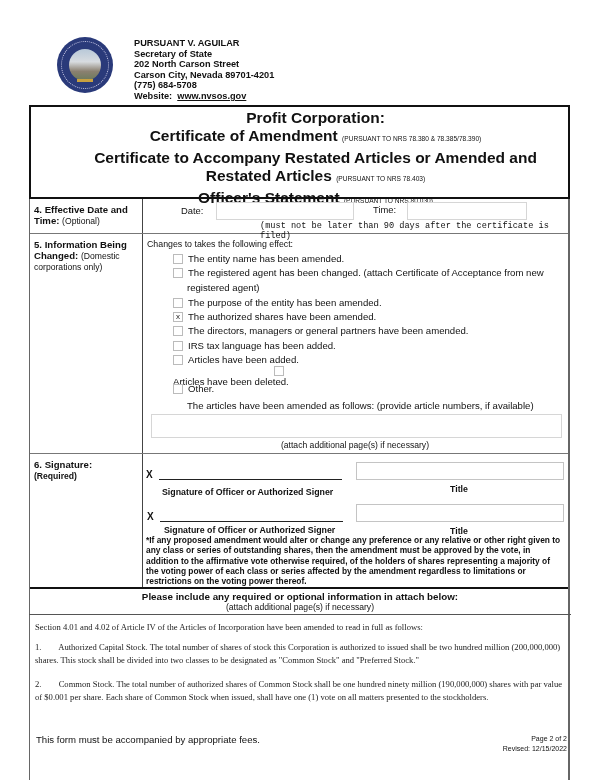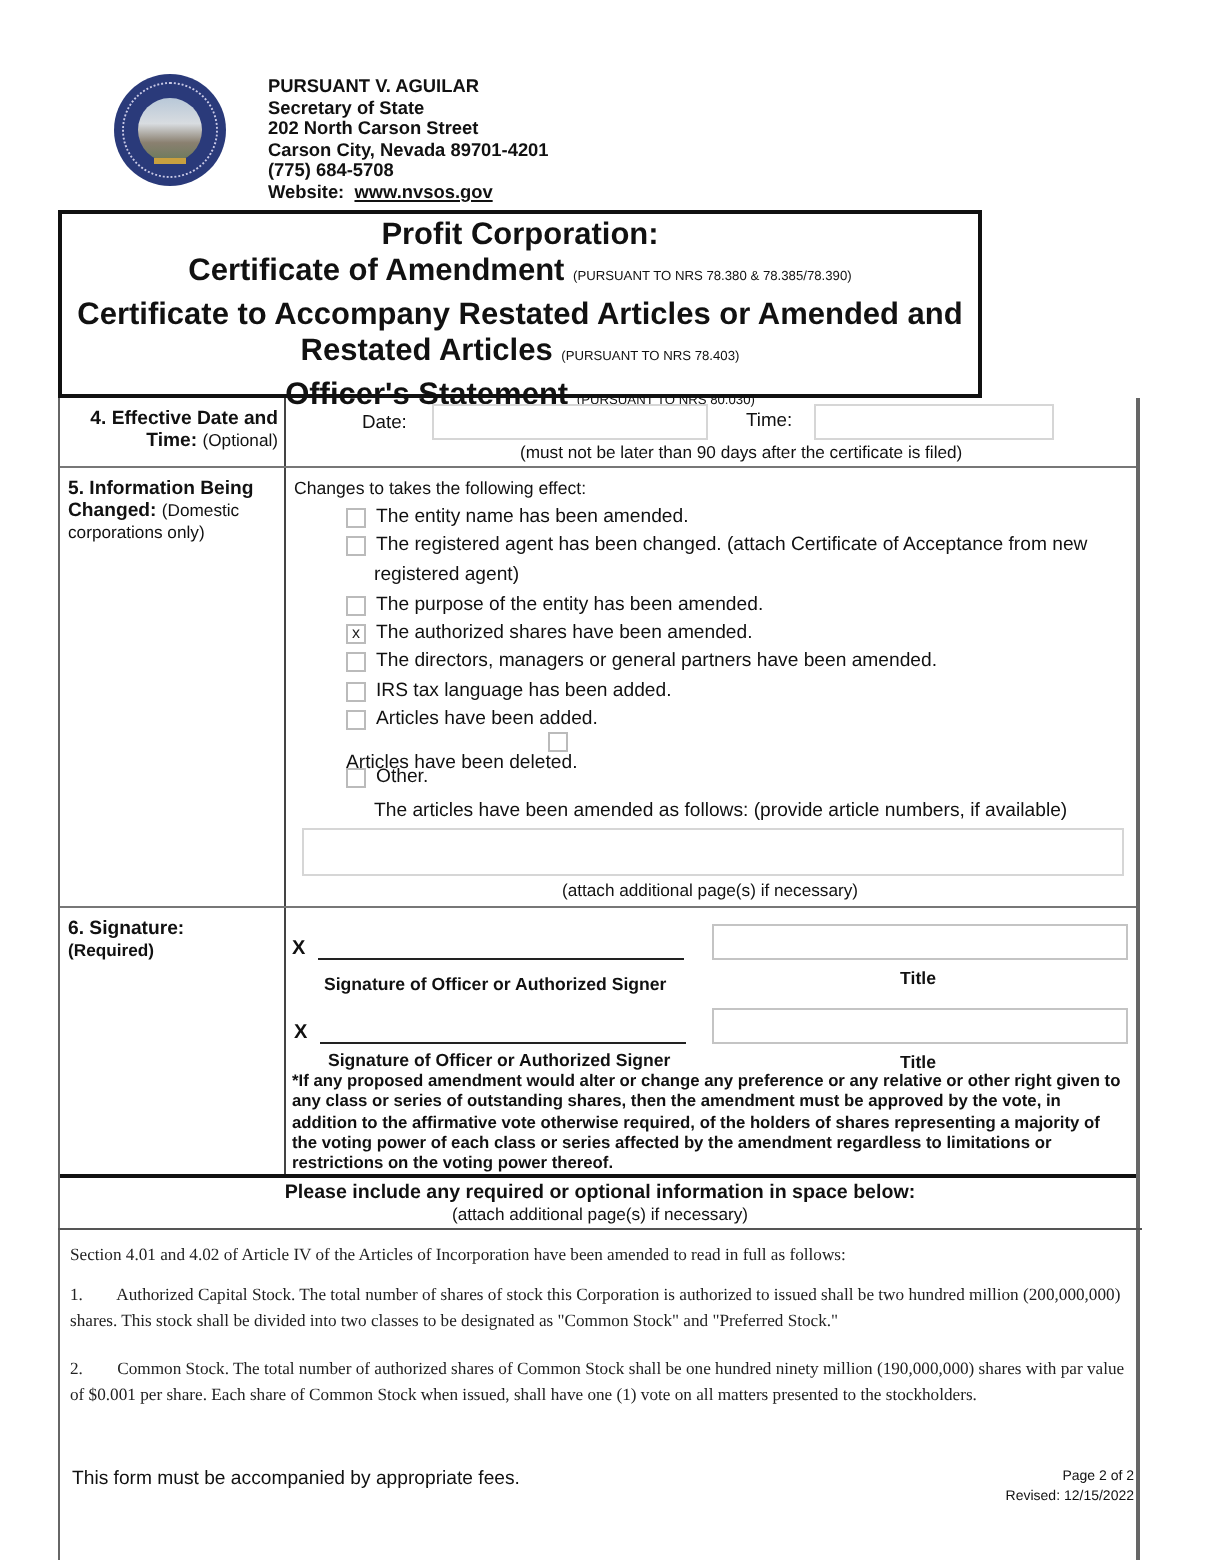--- a/index.html
+++ b/index.html
@@ -4,21 +4,21 @@
 <style>
   html, body { margin:0; padding:0; background:#fff; }
   body { width:604px; height:780px; position:relative; overflow:hidden; font-family:"Liberation Sans", sans-serif; color:#111; }
   .abs { position:absolute; }
   .seal { left:57px; top:37px; width:56px; height:56px; border-radius:50%; background:#2a3a7a; }
   .seal .ring { position:absolute; left:4px; top:4px; width:48px; height:48px; border-radius:50%; border:1px dotted #c9c9e6; box-sizing:border-box; }
   .seal .inner { position:absolute; left:12px; top:12px; width:32px; height:32px; border-radius:50%; background:linear-gradient(#b8c8d8 0%, #d8dce0 40%, #8a8070 70%, #6a7a5a 100%); }
   .seal .band { position:absolute; left:20px; top:42px; width:16px; height:3px; background:#c8a040; }
   .addr { left:134px; top:38px; font-size:9.2px; font-weight:bold; line-height:10.6px; }
   .addr a { color:#111; text-decoration:underline; }
-  .titlebox { left:29px; top:105px; width:462px; height:94px; border:2px solid #111; box-sizing:border-box; text-align:center; }
+  .titlebox { left:29px; top:105px; width:541px; height:94px; border:2px solid #111; box-sizing:border-box; text-align:center;padding-left:32px; }
   .t1 { font-size:15.5px; font-weight:bold; line-height:18px; margin-top:2px; }
   .t2 { font-size:15.5px; font-weight:bold; line-height:18.5px; }
   .small { font-size:6.6px; font-weight:normal; }
   .form { left:29px; top:199px; width:541px; border-left:1px solid #666; border-right:2px solid #666; box-sizing:border-box; }
   .row { position:relative; border-bottom:1px solid #777; display:flex; }
   .lab { width:113px; border-right:1px solid #444; box-sizing:border-box; padding:5px 3px 0 4px; font-size:9.6px; }
   .lab b { font-size:9.6px; }
   .lab .opt { font-size:8.6px; }
   .cont { flex:1; position:relative; font-size:9.4px; }
   .inp { position:absolute; border:1px solid #d6d6d6; background:#fff; }
@@ -50,28 +50,28 @@
 <div class="abs titlebox">
   <div class="t1">Profit Corporation:</div>
   <div class="t2"><span>Certificate of Amendment</span> <span class="small">(PURSUANT TO NRS 78.380 &amp; 78.385/78.390)</span></div>
   <div class="t2">Certificate to Accompany Restated Articles or Amended and</div>
   <div class="t2"><span>Restated Articles</span> <span class="small">(PURSUANT TO NRS 78.403)</span></div>
   <div class="t2"><span>Officer's Statement</span> <span class="small">(PURSUANT TO NRS 80.030)</span></div>
 </div>
 
 <div class="abs form">
 
-  <div class="row" style="height:34px;text-align:right;">
+  <div class="row" style="height:34px;">
     <div class="lab"><b>4. Effective Date and Time:</b> <span class="opt">(Optional)</span></div>
     <div class="cont">
       <span class="abs" style="left:38px;top:6px;">Date:</span>
       <div class="inp" style="left:73px;top:3px;width:136px;height:16px;"></div>
       <span class="abs" style="left:230px;top:5px;">Time:</span>
       <div class="inp" style="left:264px;top:3px;width:118px;height:16px;"></div>
-      <span class="abs" style="left:117px;top:22px;font-size:8.6px;">(must not be later than 90 days after the certificate is filed)</span>
+      <span class="abs" style="left:117px;top:22px;font-size:8.6px;font-family:Liberation Mono, monospace;">(must not be later than 90 days after the certificate is filed)</span>
     </div>
   </div>
 
   <div class="row" style="height:219px;">
     <div class="lab"><b>5. Information Being Changed:</b> <span class="opt">(Domestic corporations only)</span></div>
     <div class="cont">
       <span class="abs" style="left:4px;top:5px;font-size:8.8px;">Changes to takes the following effect:</span>
       <div class="cbrow" style="top:19px;">
           <div class="cb"></div>
           <span>The entity name has been amended.</span>
@@ -126,21 +126,21 @@
       <b class="abs" style="left:4px;top:57px;font-size:10px;">X</b>
       <div class="sigline" style="left:17px;top:58px;width:183px;height:9px;"></div>
       <span class="abs" style="left:21px;top:71px;font-size:8.8px;">Signature of Officer or Authorized Signer</span>
       <div class="inp" style="left:213px;top:50px;width:206px;height:16px;border-color:#c4c4c4;"></div>
       <span class="centered" style="left:213px;width:206px;top:72px;font-size:8.8px;">Title</span>
       <div class="abs" style="left:3px;top:81px;width:418px;font-size:8.4px;line-height:10.3px;">*If any proposed amendment would alter or change any preference or any relative or other right given to any class or series of outstanding shares, then the amendment must be approved by the vote, in addition to the affirmative vote otherwise required, of the holders of shares representing a majority of the voting power of each class or series affected by the amendment regardless to limitations or restrictions on the voting power thereof.</div>
     </div>
   </div>
 
   <div style="position:relative;height:307px;border-bottom:2px solid #777;">
-    <div class="abs" style="left:0;width:540px;top:2px;text-align:center;font-size:9.8px;font-weight:bold;">Please include any required or optional information in space below:</div>
+    <div class="abs" style="left:0;width:540px;top:2px;text-align:center;font-size:9.8px;font-weight:bold;">Please include any required or optional information in attach below:</div>
     <div class="abs" style="left:0;width:540px;top:13px;text-align:center;font-size:8.6px;">(attach additional page(s) if necessary)</div>
     <div class="abs" style="left:-1px;width:542px;top:25px;border-top:1px solid #555;"></div>
     <div class="abs bodytext" style="left:5px;top:33px;width:530px;">Section 4.01 and 4.02 of Article IV of the Articles of Incorporation have been amended to read in full as follows:</div>
     <div class="abs bodytext" style="left:5px;top:52px;width:528px;line-height:12.5px;text-indent:0;"><span>1.</span>&nbsp;&nbsp;&nbsp;&nbsp;&nbsp;&nbsp;&nbsp; <span>Authorized Capital Stock. The total number of shares of stock this Corporation is authorized to issued shall be two hundred million (200,000,000) shares. This stock shall be divided into two classes to be designated as "Common Stock" and "Preferred Stock."</span></div>
     <div class="abs bodytext" style="left:5px;top:89px;width:528px;line-height:12.5px;"><span>2.</span>&nbsp;&nbsp;&nbsp;&nbsp;&nbsp;&nbsp;&nbsp; <span>Common Stock. The total number of authorized shares of Common Stock shall be one hundred ninety million (190,000,000) shares with par value of $0.001 per share. Each share of Common Stock when issued, shall have one (1) vote on all matters presented to the stockholders.</span></div>
   </div>
 </div>
 
 <div class="abs footer-left">This form must be accompanied by appropriate fees.</div>
 <div class="abs footer-right">

